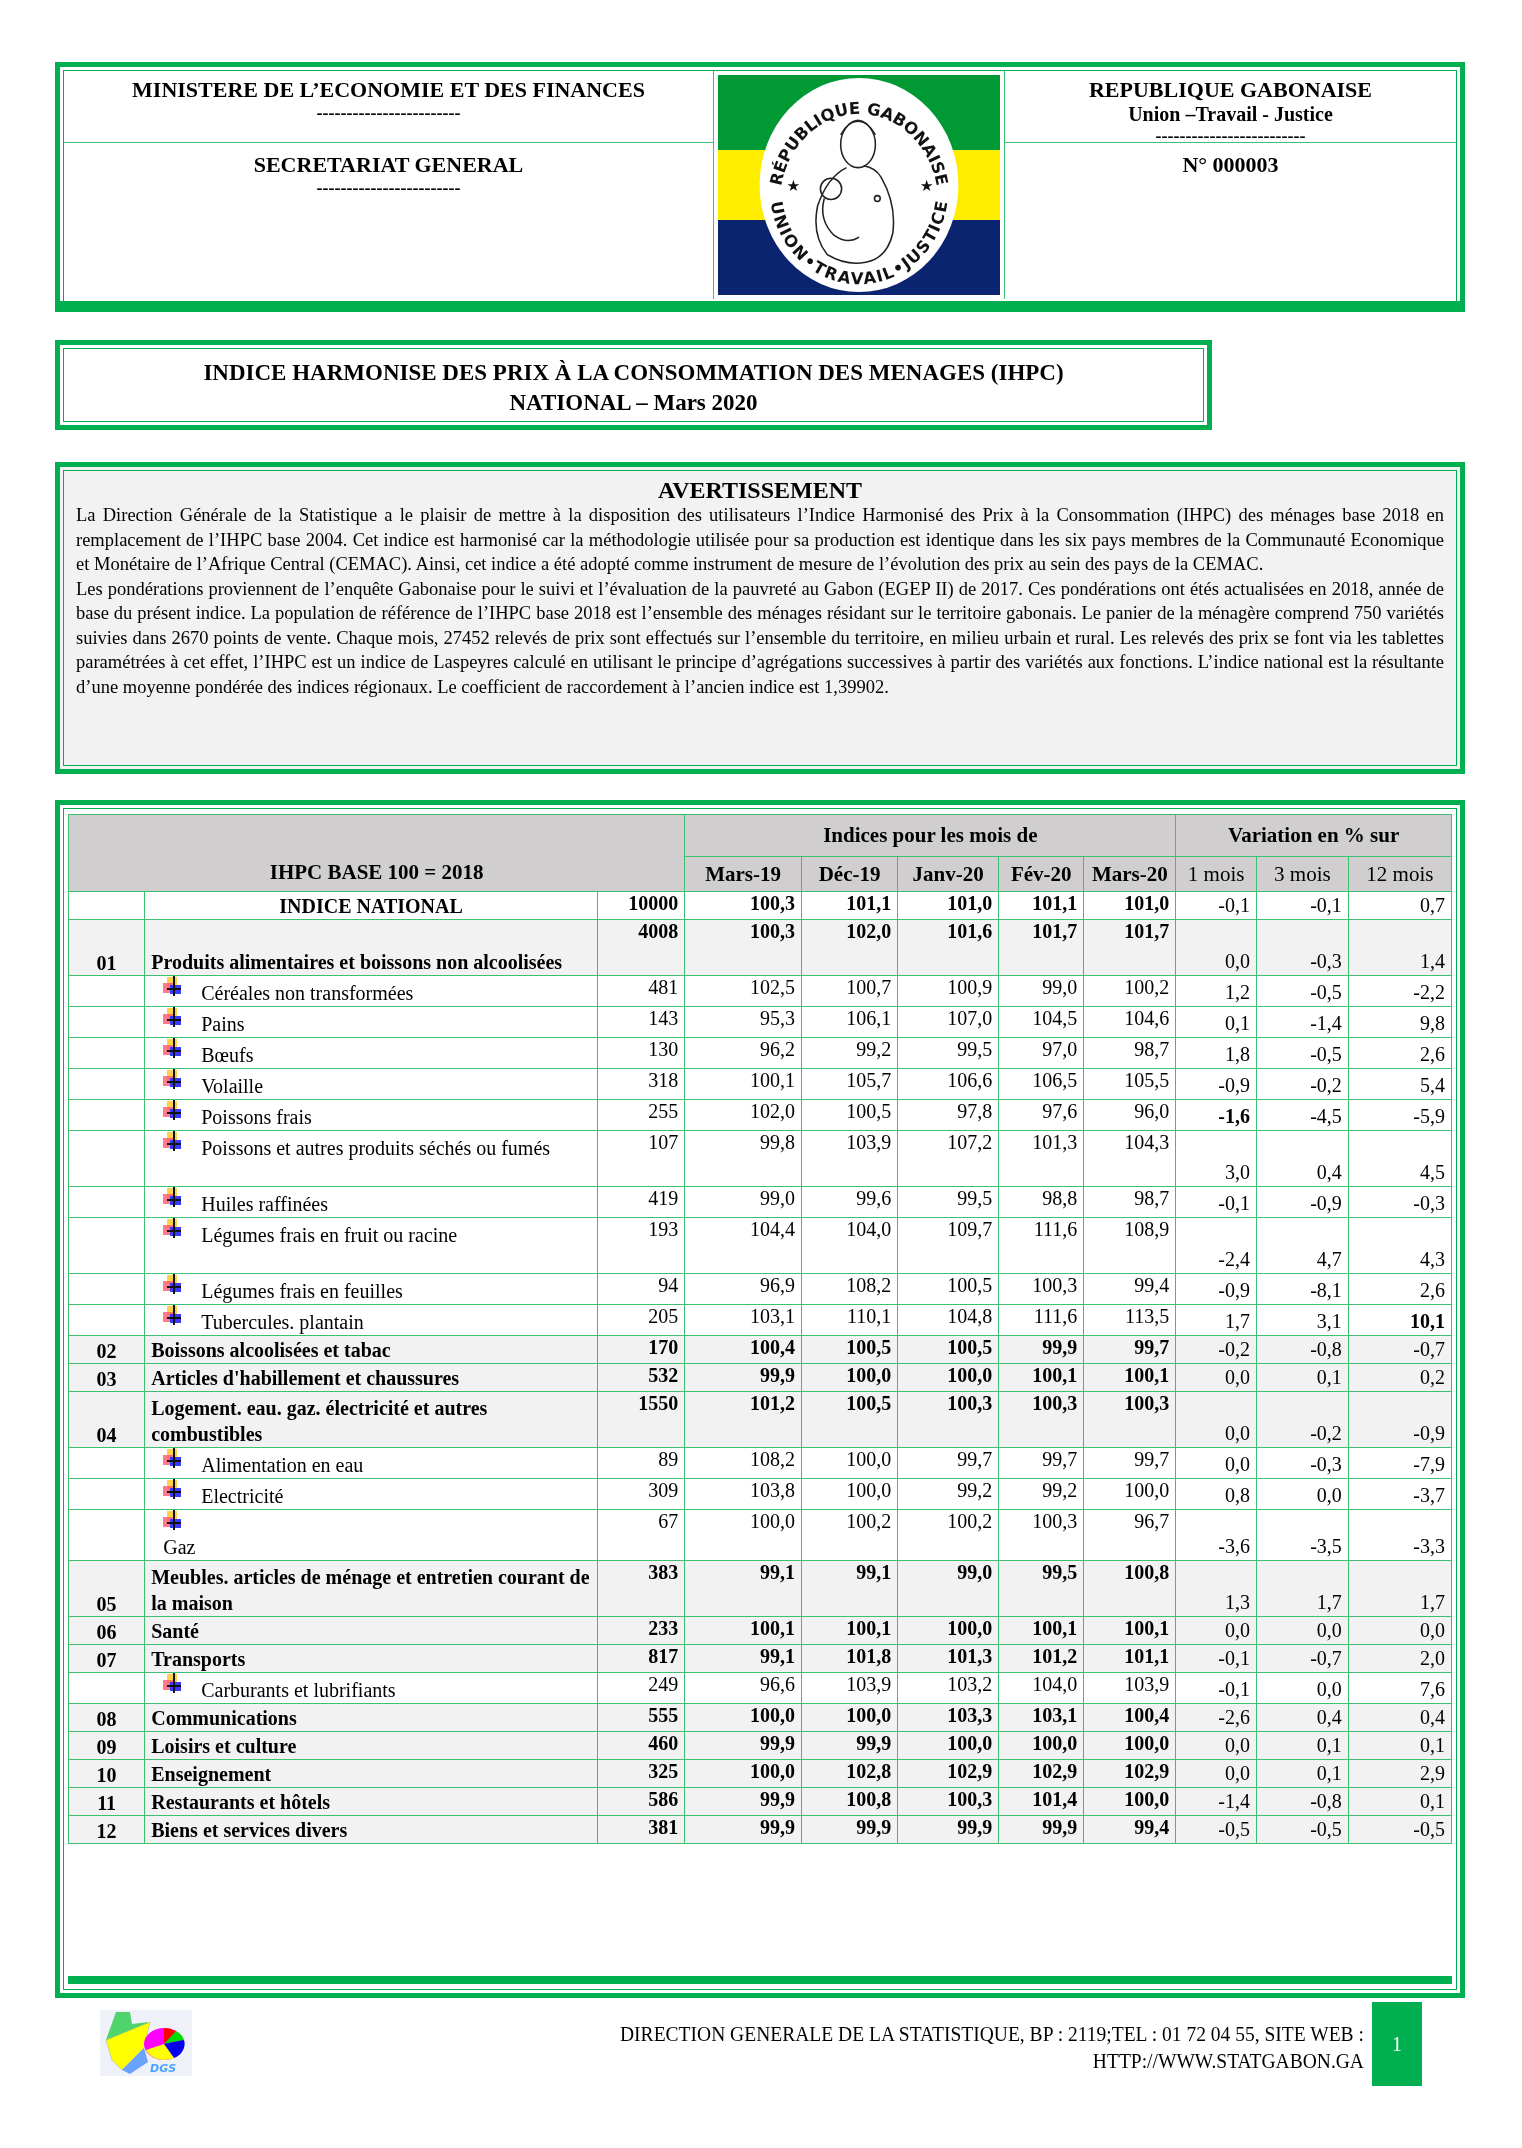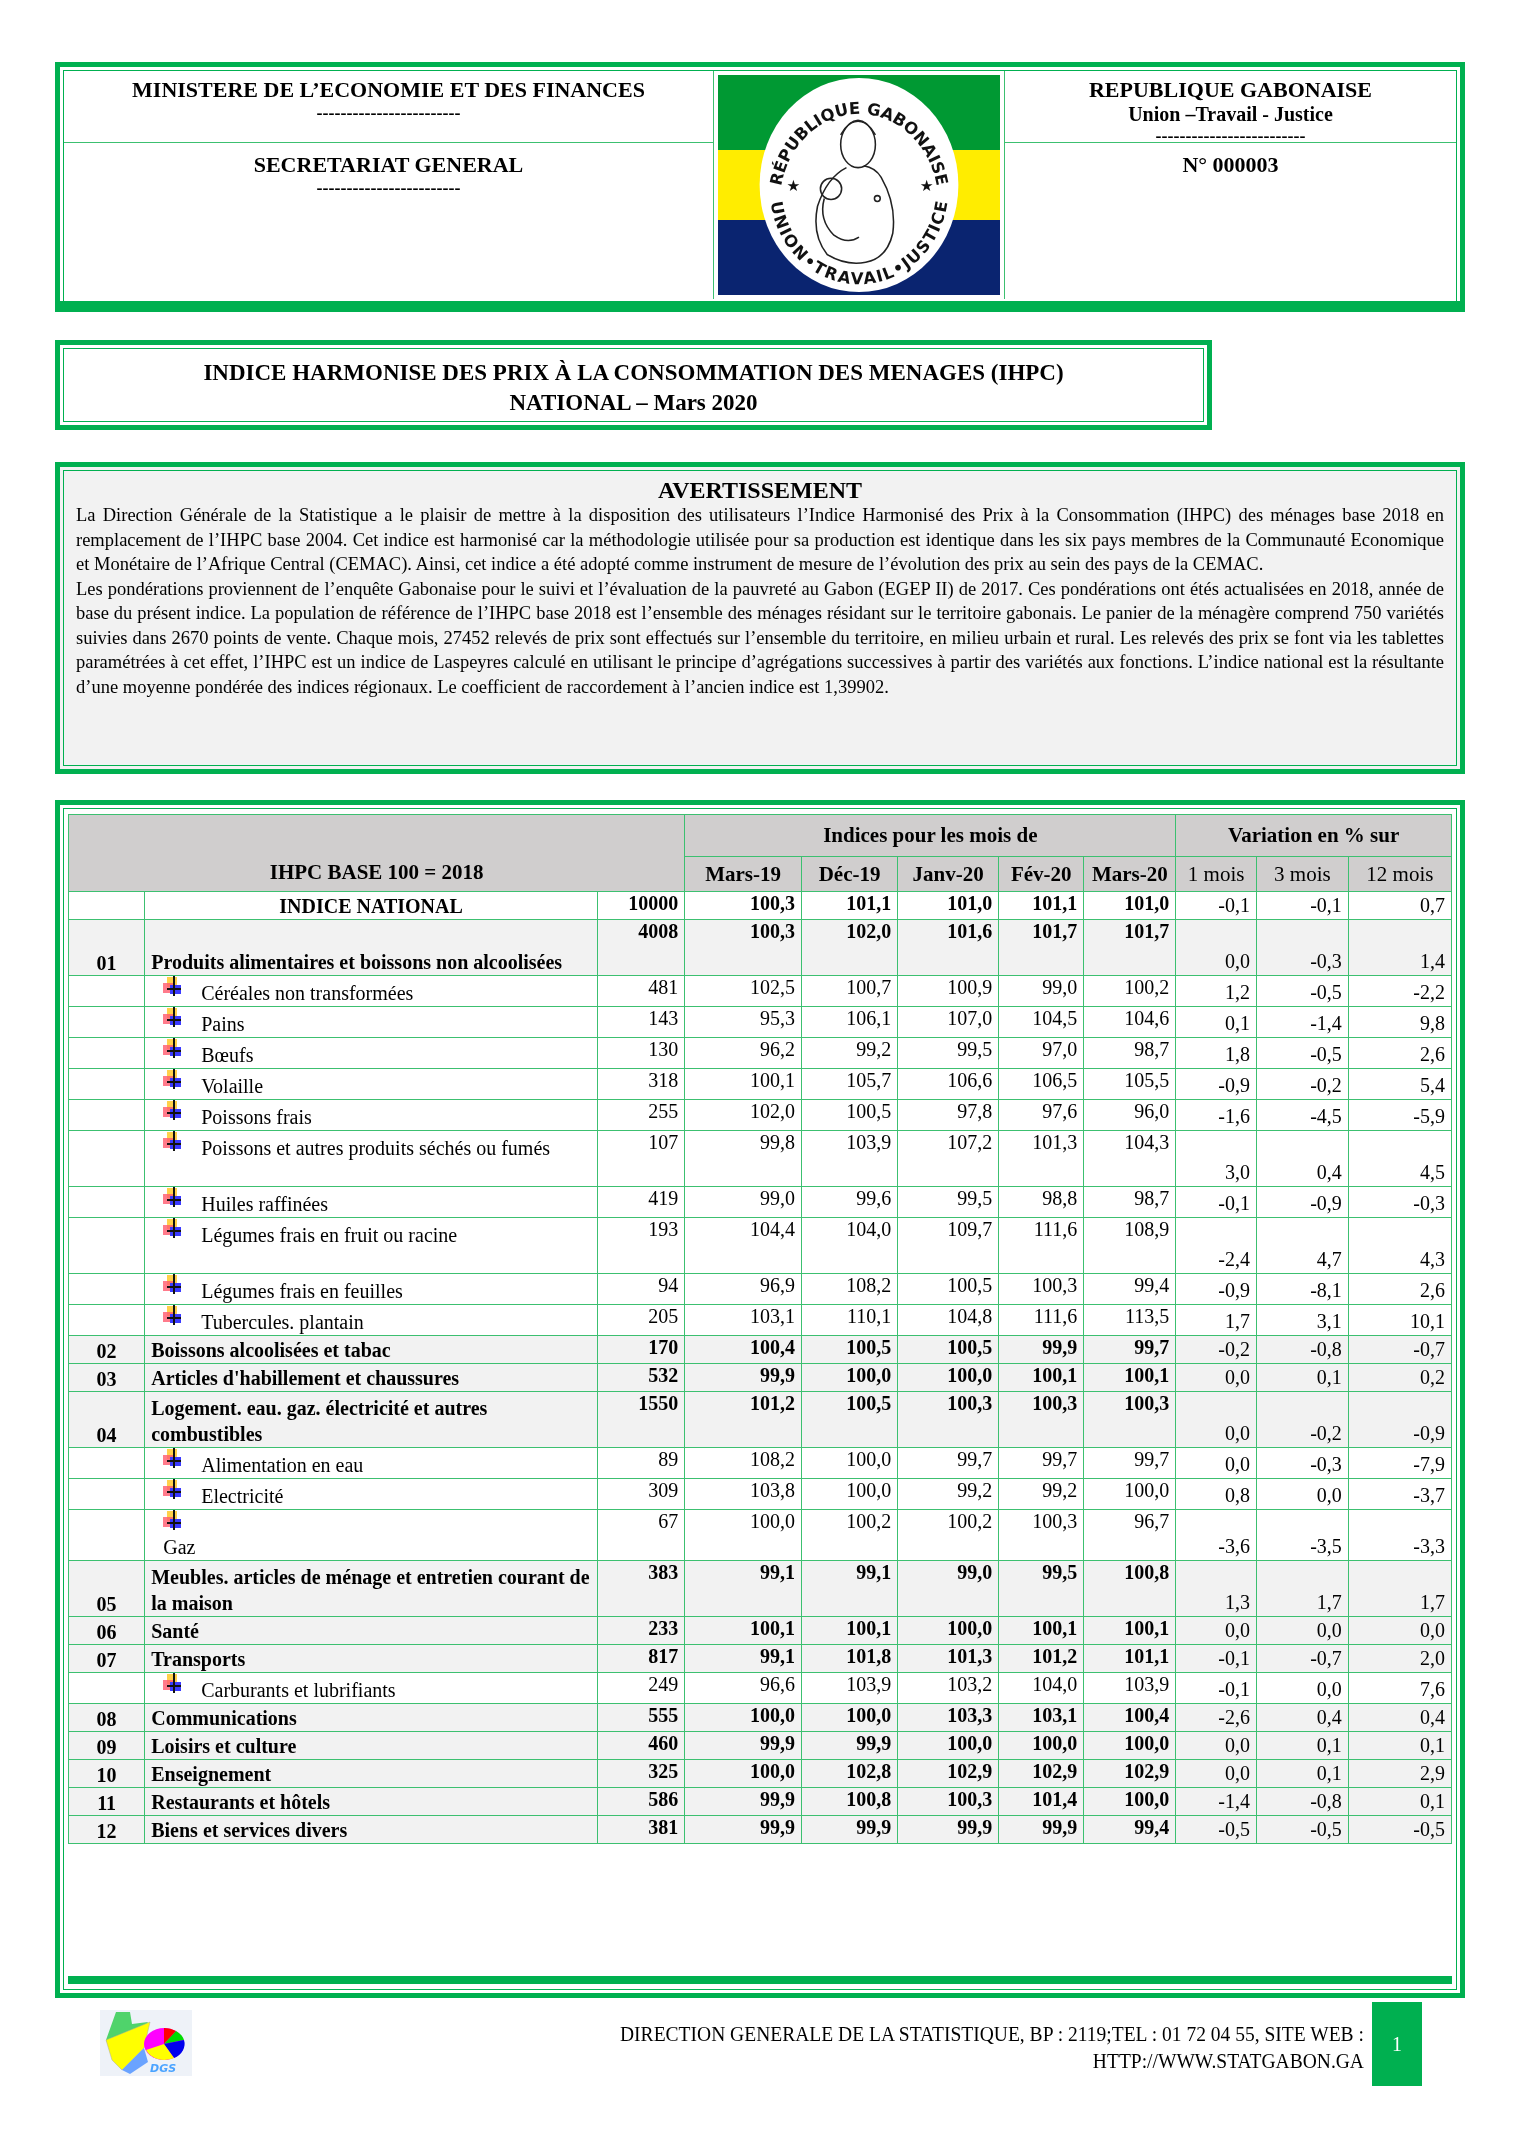--- a/index.html
+++ b/index.html
@@ -311,21 +311,21 @@
               </span>
               <span style="padding-top: 4px;">Poissons frais</span>
             </div>
           </td>
           <td class="num">255</td>
           <td class="num">102,0</td>
           <td class="num">100,5</td>
           <td class="num">97,8</td>
           <td class="num">97,6</td>
           <td class="num">96,0</td>
-          <td class="var" style="font-weight: normal; margin-top: 28px;">-1,6</td>
+          <td class="var" style="font-weight: bold; margin-top: 28px;">-1,6</td>
           <td class="var" style="font-weight: normal;">-4,5</td>
           <td class="var" style="font-weight: normal;">-5,9</td>
         </tr>
         <tr class="sub" style="height: 56px;">
           <td class="code"></td>
           <td class="label" style="vertical-align: top;">
             <div style="display: flex;">
               <span class="bullet">
                 <span class="sq1"></span>
                 <span class="sq2"></span>
@@ -433,21 +433,21 @@
             </div>
           </td>
           <td class="num">205</td>
           <td class="num">103,1</td>
           <td class="num">110,1</td>
           <td class="num">104,8</td>
           <td class="num">111,6</td>
           <td class="num">113,5</td>
           <td class="var" style="font-weight: normal;">1,7</td>
           <td class="var" style="font-weight: normal;">3,1</td>
-          <td class="var" style="font-weight: normal;">10,1</td>
+          <td class="var" style="font-weight: bold;">10,1</td>
         </tr>
         <tr class="bold" style="height: 28px;">
           <td class="code">02</td>
           <td class="label"><span>Boissons alcoolisées et tabac</span></td>
           <td class="num">170</td>
           <td class="num">100,4</td>
           <td class="num">100,5</td>
           <td class="num">100,5</td>
           <td class="num">99,9</td>
           <td class="num">99,7</td>

